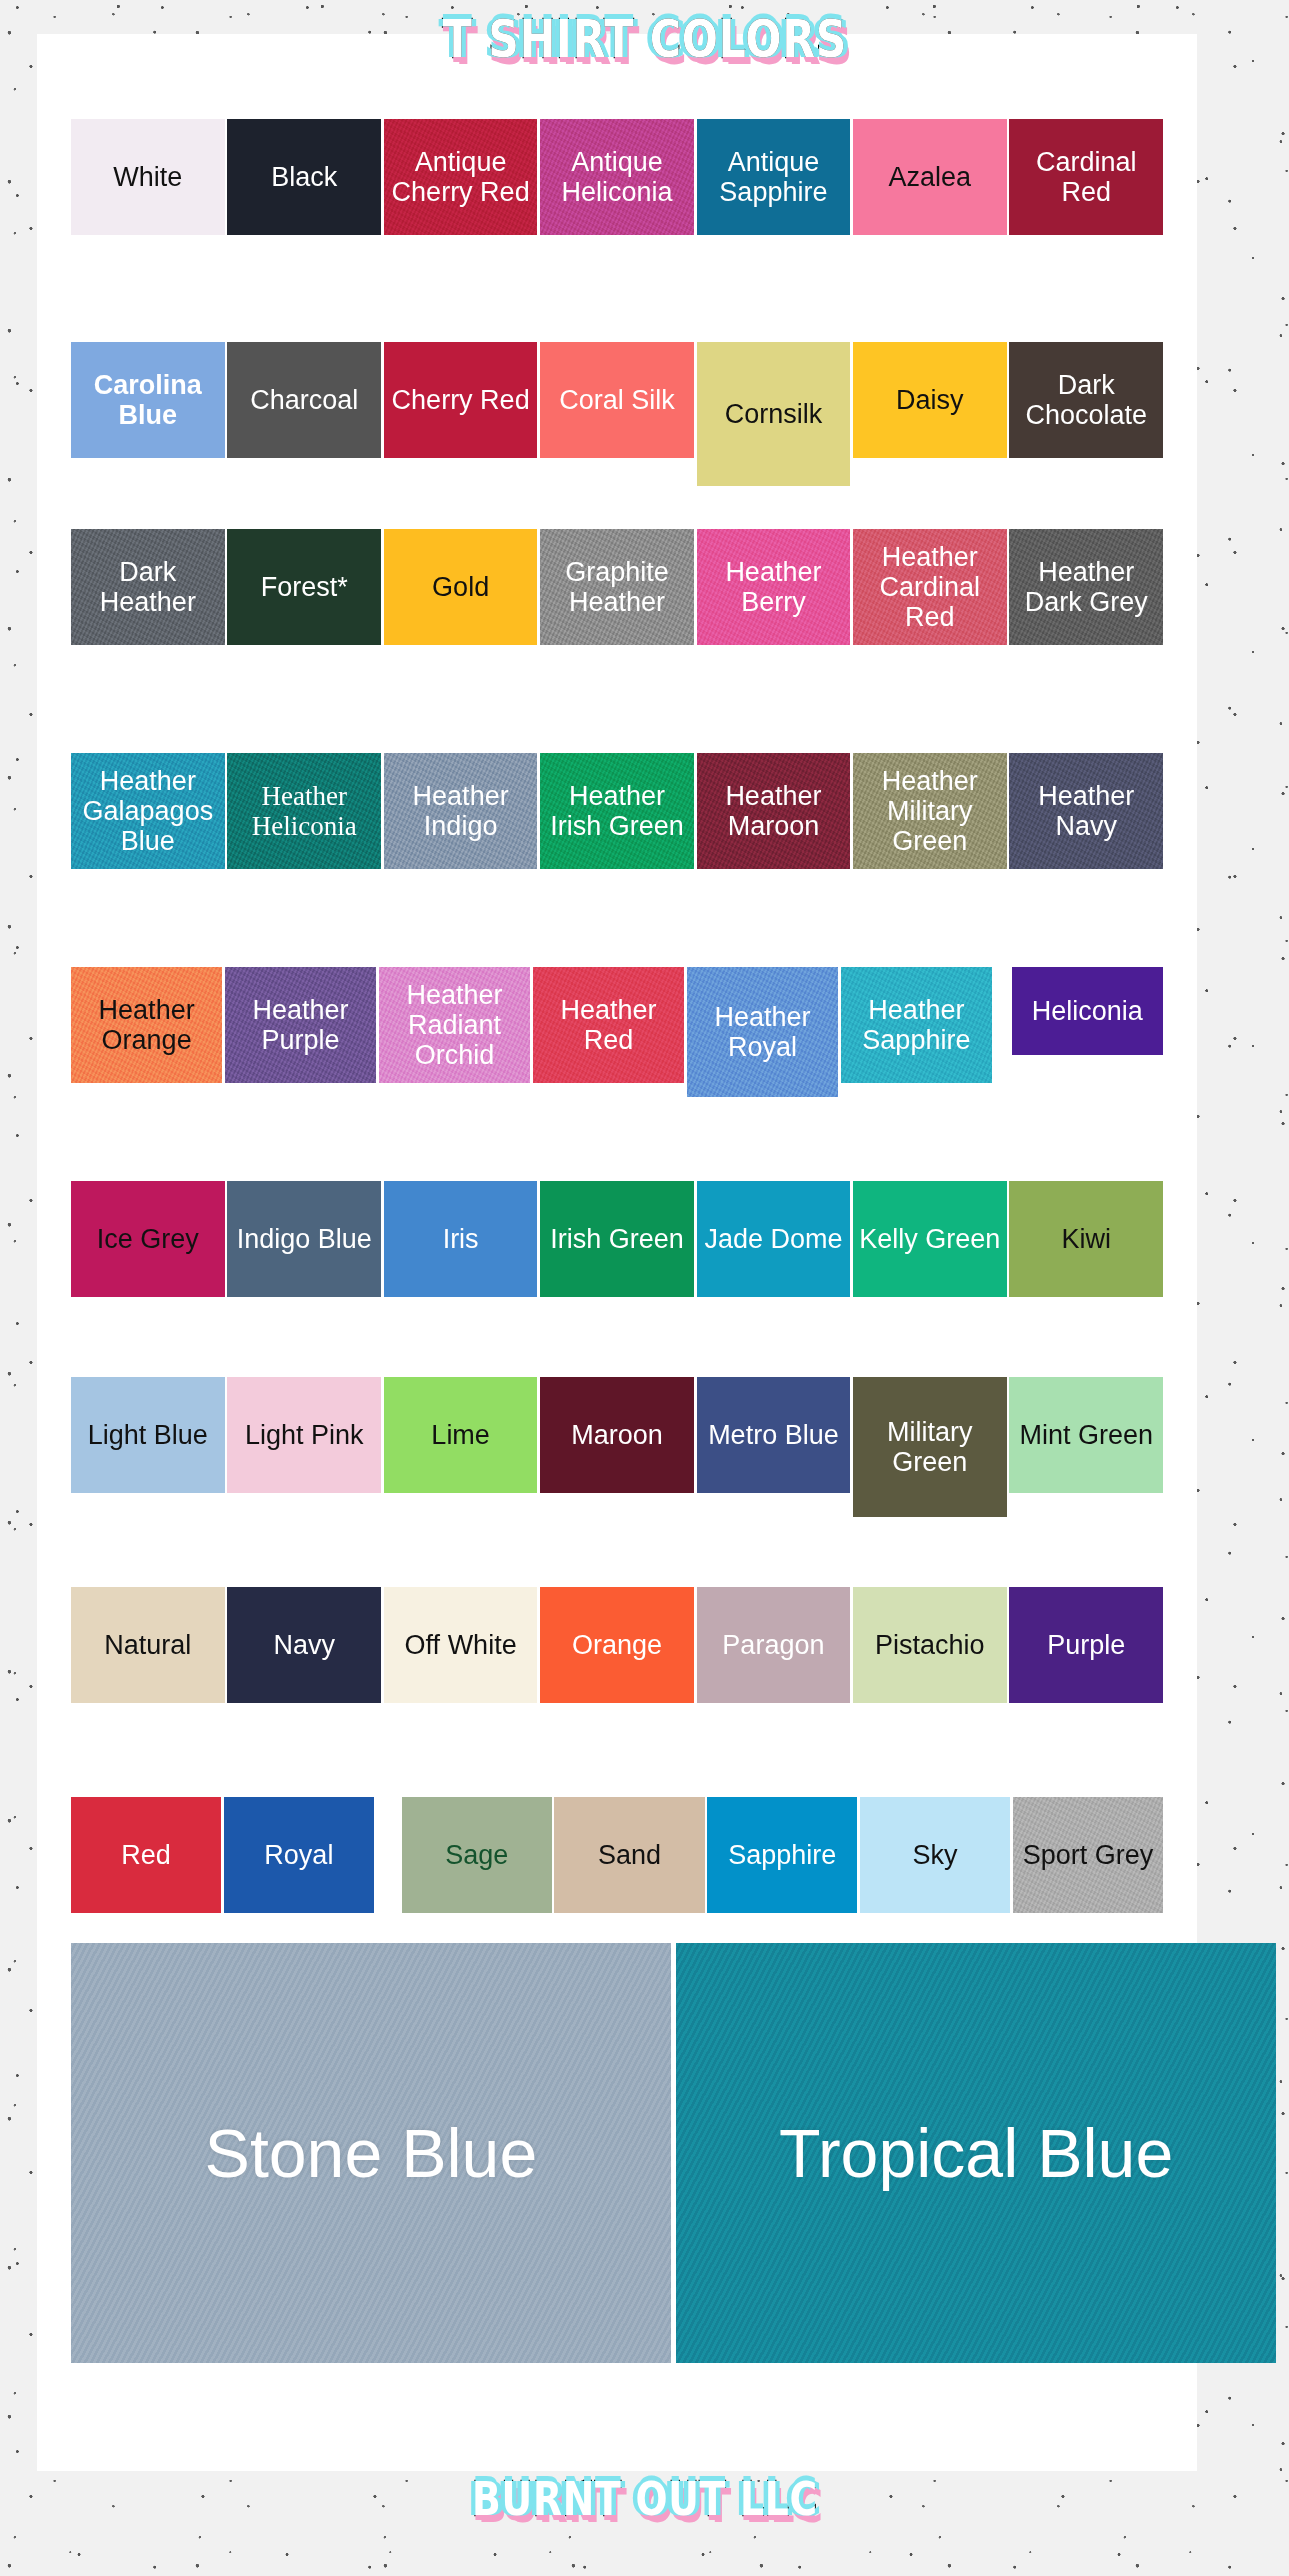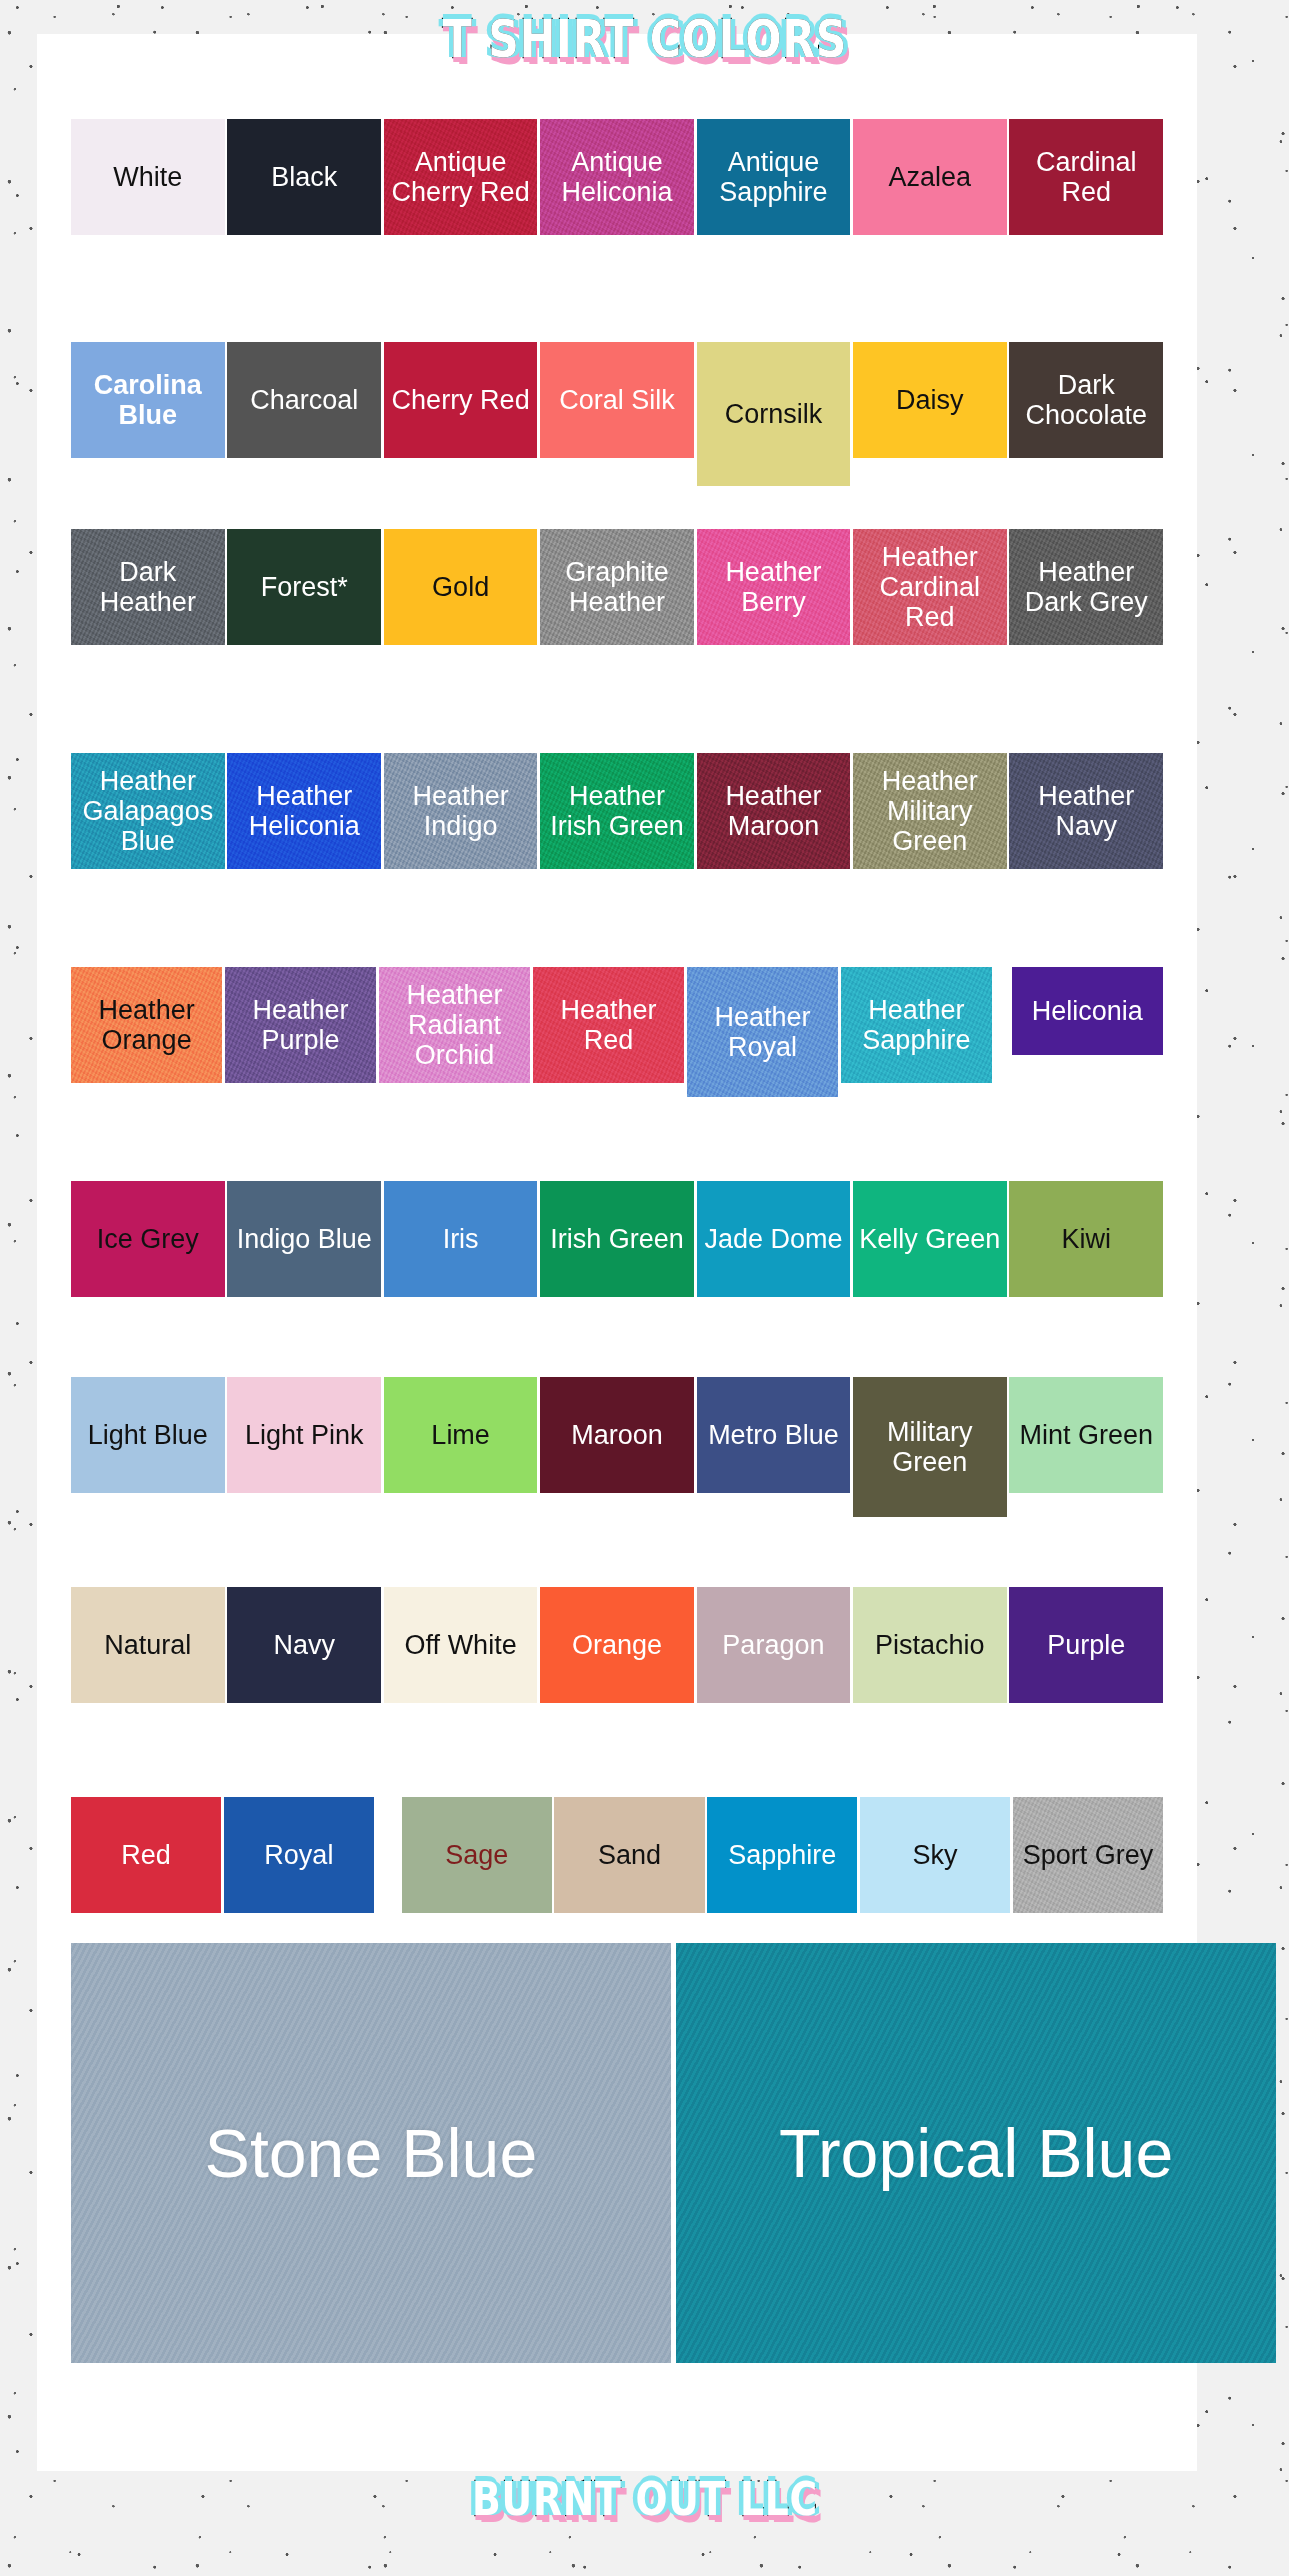--- a/index.html
+++ b/index.html
@@ -241,21 +241,21 @@
           <span class="swatch-label">Heather Cardinal Red</span>
         </div>
         <div class="swatch heathered" style="background: rgb(92, 92, 92); color: rgb(255, 255, 255); height: 116px;">
           <span class="swatch-label">Heather Dark Grey</span>
         </div>
       </div>
       <div class="swatch-row" style="top: 719px; height: 116px;">
         <div class="swatch heathered" style="background: rgb(35, 150, 180); color: rgb(255, 255, 255); height: 116px;">
           <span class="swatch-label">Heather Galapagos Blue</span>
         </div>
-        <div class="swatch heathered" style="background: #1d4ed8; color: rgb(255, 255, 255); height: 116px;">
+        <div class="swatch heathered" style="background: #0f766e; color: rgb(255, 255, 255); height: 116px; font-family: Liberation Serif, serif;">
           <span class="swatch-label">Heather Heliconia</span>
         </div>
         <div class="swatch heathered" style="background: rgb(131, 149, 171); color: rgb(255, 255, 255); height: 116px;">
           <span class="swatch-label">Heather Indigo</span>
         </div>
         <div class="swatch heathered" style="background: rgb(13, 158, 92); color: rgb(255, 255, 255); height: 116px;">
           <span class="swatch-label">Heather Irish Green</span>
         </div>
         <div class="swatch heathered" style="background: rgb(123, 35, 56); color: rgb(255, 255, 255); height: 116px;">
           <span class="swatch-label">Heather Maroon</span>
@@ -359,21 +359,21 @@
           <span class="swatch-label">Purple</span>
         </div>
       </div>
       <div class="swatch-row" style="top: 1763px; height: 116px;">
         <div class="swatch" style="background: rgb(217, 43, 62); color: rgb(255, 255, 255); height: 116px;">
           <span class="swatch-label">Red</span>
         </div>
         <div class="swatch" style="background: rgb(28, 88, 171); color: rgb(255, 255, 255); height: 116px;">
           <span class="swatch-label">Royal</span>
         </div>
-        <div class="swatch" style="background: rgb(160, 178, 147); color: #7f1d1d; height: 116px; margin-left: 25px;">
+        <div class="swatch" style="background: rgb(160, 178, 147); color: #14532d; height: 116px; margin-left: 25px;">
           <span class="swatch-label">Sage</span>
         </div>
         <div class="swatch" style="background: rgb(211, 189, 166); color: rgb(17, 17, 17); height: 116px;">
           <span class="swatch-label">Sand</span>
         </div>
         <div class="swatch" style="background: rgb(2, 145, 201); color: rgb(255, 255, 255); height: 116px;">
           <span class="swatch-label">Sapphire</span>
         </div>
         <div class="swatch" style="background: rgb(188, 228, 247); color: rgb(17, 17, 17); height: 116px;">
           <span class="swatch-label">Sky</span>

